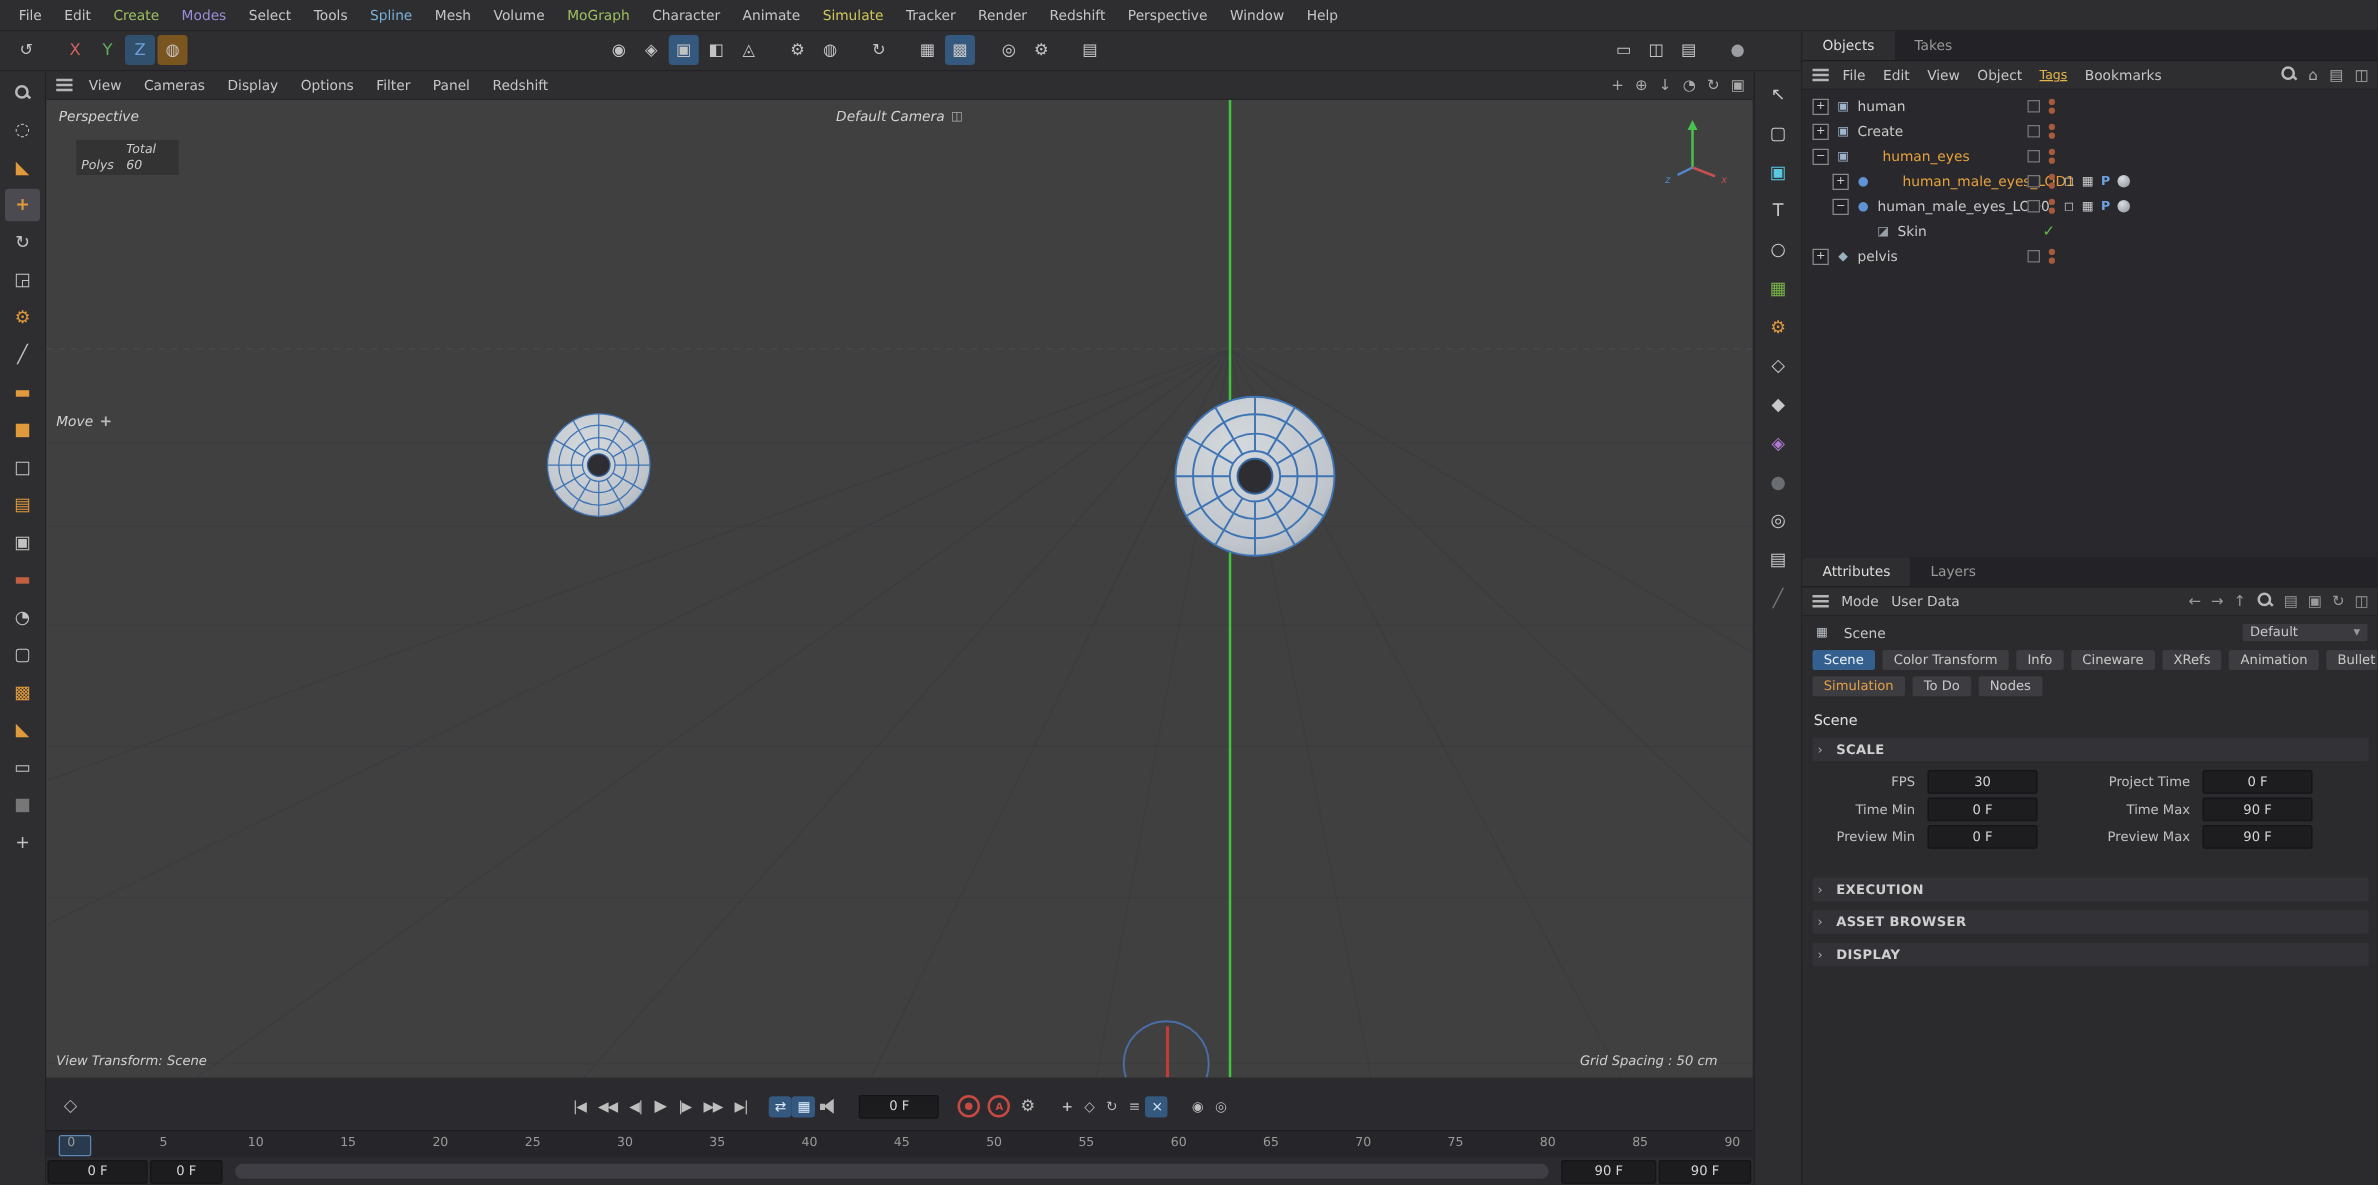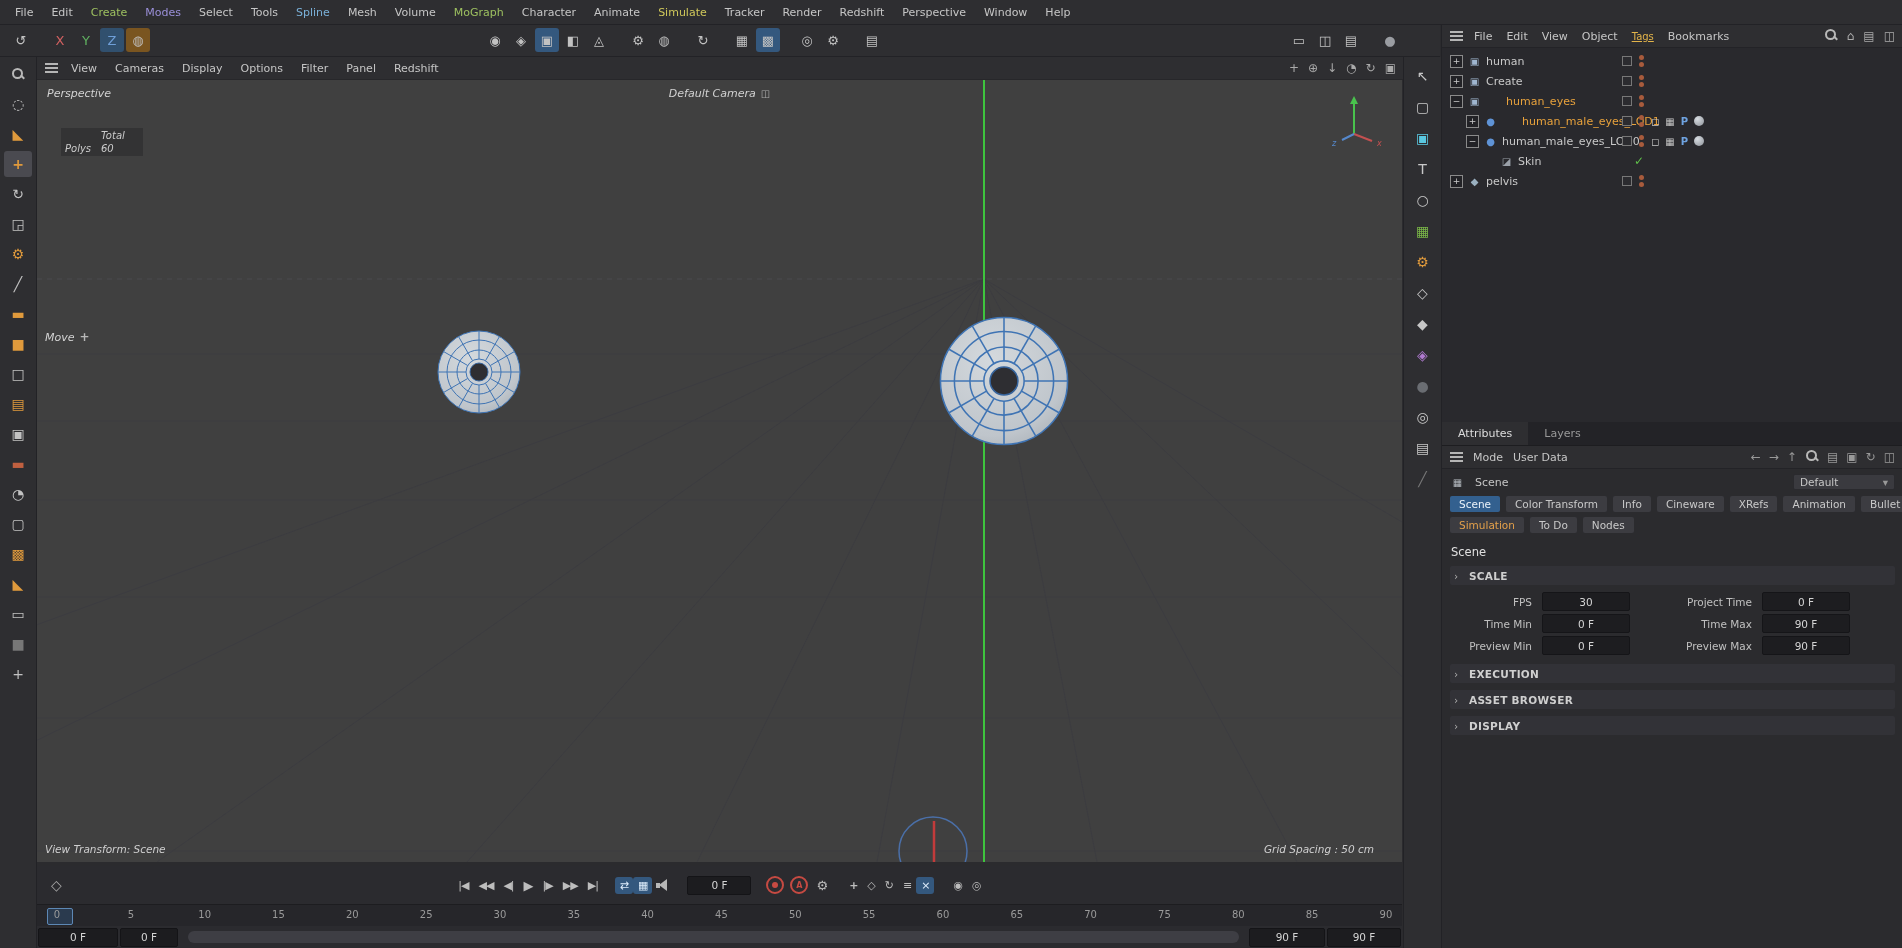--- a/index.html
+++ b/index.html
@@ -40,21 +40,21 @@
                    linear-gradient(#b5b5b5,#b5b5b5) 0 4px/13px 2px no-repeat,
                    linear-gradient(#b5b5b5,#b5b5b5) 0 8px/13px 2px no-repeat;}
   
   .vpmenu{position:absolute;top:57px;left:37px;width:1365px;height:22px;background:#2e2e31;
           display:flex;align-items:center;padding-left:4px;border-bottom:1px solid #27272a;}
   .vpmenu .mi{padding:0 9px;}
   .vp-right-icons{margin-left:auto;display:flex;gap:9px;padding-right:10px;color:#aaa;font-size:12px;align-items:center;}
   
   .viewport{position:absolute;top:80px;left:37px;width:1365px;height:782px;background:#404040;overflow:hidden;font-style:italic;}
   .ol{position:absolute;color:#d2d2d2;font-size:11px;}
-  .stats{position:absolute;left:24px;top:48px;display:grid;grid-template-columns:36px 38px;
+  .stats{position:absolute;left:24px;top:32px;display:grid;grid-template-columns:36px 38px;
          row-gap:2px;font-size:10px;color:#cbcbcb;background:rgba(30,30,32,.35);padding:2px 4px;}
   .gizmo{position:absolute;right:12px;top:10px;}
   .move-cross{color:#b8b8b8;font-weight:bold;font-size:12px;}
   
   .timeline{position:absolute;top:866px;left:37px;width:1365px;height:38px;background:#2b2b2f;
             display:flex;align-items:center;justify-content:center;}
   .tb{font-size:11px;color:#bdbdbd;padding:2px 5px;border-radius:3px;letter-spacing:-1px;}
   .tb.play{font-size:13px;}
   .tb.active{background:#34587e;color:#dcebfa;}
   .key-diamond{position:absolute;left:14px;font-size:14px;color:#aaa;}
@@ -124,21 +124,21 @@
   .btnrow{display:flex;gap:6px;padding:3px 0 2px 8px;}
   .abtn{background:#3c3c41;border-radius:2px;padding:2px 9px;font-size:10.5px;color:#c9c9c9;white-space:nowrap;}
   .abtn.active{background:#33608f;color:#eaf2fa;}
   .abtn.orange{color:#e3a04a;}
   .attr-h{margin:10px 0 2px 9px;color:#e0e0e0;font-size:11.5px;}
   .sect{display:flex;align-items:center;gap:6px;height:19px;margin:7px 8px 0;padding-left:4px;
         background:#323237;border-radius:2px;font-weight:bold;font-size:10.5px;color:#cfcfcf;letter-spacing:.3px;}
   .sect .arr{font-weight:normal;color:#aaa;display:inline-block;width:9px;transition:none;}
   .sect.open .arr{transform:rotate(90deg);}
   .time-grid{display:grid;grid-template-columns:76px 88px 112px 88px;column-gap:10px;row-gap:3px;
-             margin:7px 0 9px 14px;align-items:center;}
+             margin:7px 0 23px 14px;align-items:center;}
   .fl{text-align:right;color:#c0c0c0;font-size:10.5px;}
   .fv{height:17px;background:#1d1d20;border:1px solid #151518;border-radius:2px;display:flex;
       align-items:center;justify-content:center;font-size:10.5px;color:#d5d5d5;}
 </style>
 </head>
 <body>
 
 <div class="stage">
 
   <div class="menubar">
@@ -395,20 +395,24 @@
     <span class="rr-ic">◆</span>
     <span class="rr-ic purple">◈</span>
     <span class="rr-ic darksphere">●</span>
     <span class="rr-ic">◎</span>
     <span class="rr-ic">▤</span>
     <span class="rr-ic dim">╱</span>
   </div>
 
   <div class="right-panel">
 
+    <div class="panel-tabs">
+      <span class="ptab active">Objects</span>
+      <span class="ptab">Takes</span>
+    </div>
     <div class="pmenu">
       <span class="hamb" style="margin-right:4px;"></span>
       <span class="mi">File</span>
       <span class="mi">Edit</span>
       <span class="mi">View</span>
       <span class="mi">Object</span>
       <span class="mi tags">Tags</span>
       <span class="mi">Bookmarks</span>
       <span class="pmenu-icons">
         <span><i class="mag"></i></span>

